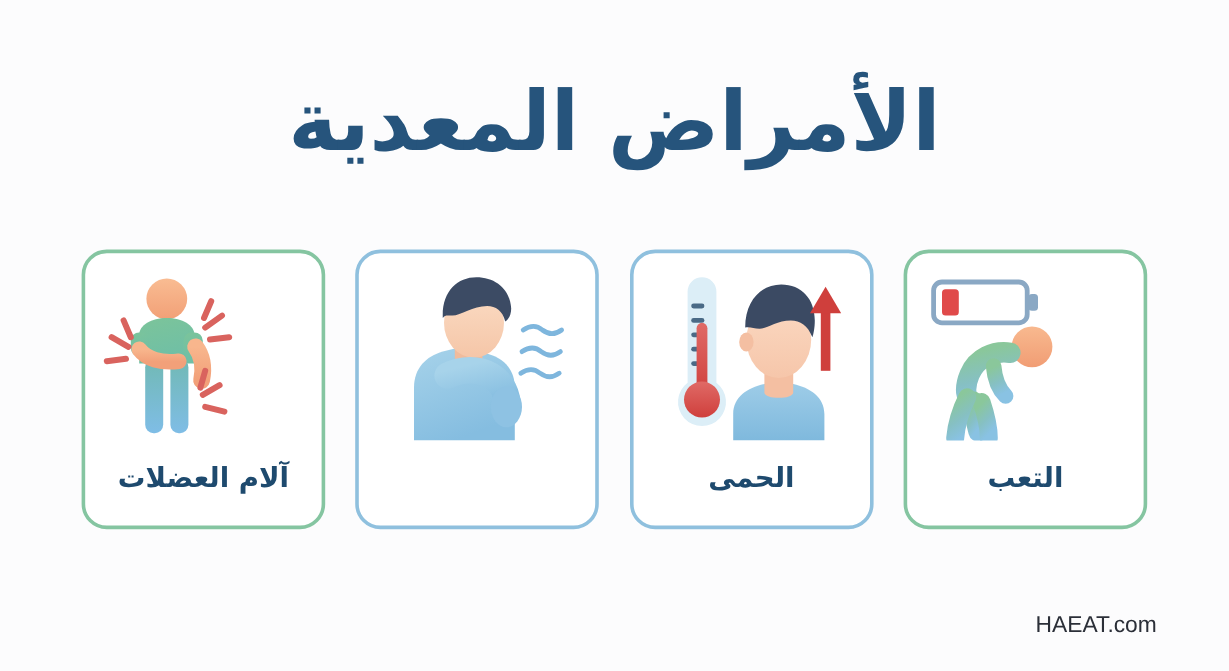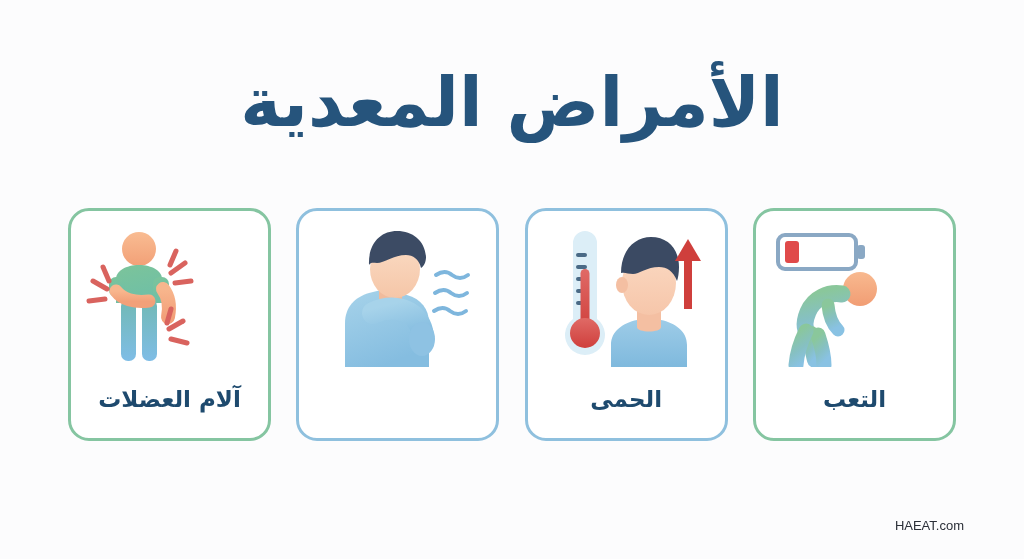--- a/index.html
+++ b/index.html
@@ -87,21 +87,21 @@
     color: #1e4a6e;
     direction: rtl;
     white-space: nowrap;
   }
 
   
   #watermark {
     position: absolute;
     right: 60px;
     bottom: 26px;
-    font-size: 13px;
+    font-size: 19px;
     color: #2b2f38;
     direction: ltr;
     font-family: "Liberation Sans", sans-serif;
   }
 </style>
 </head>
 <body>
 
 <div id="page">
 

